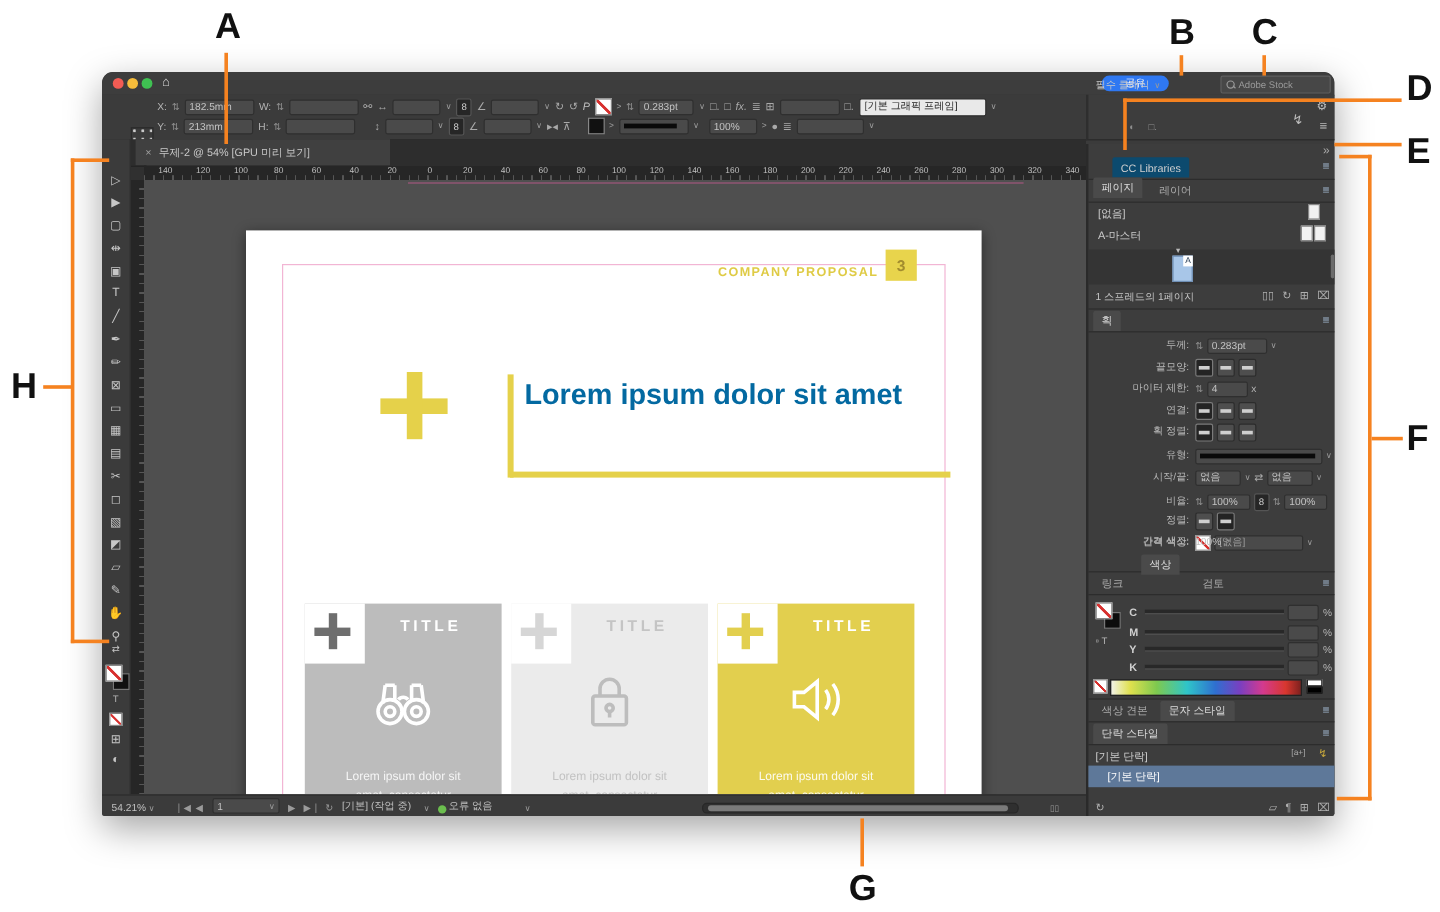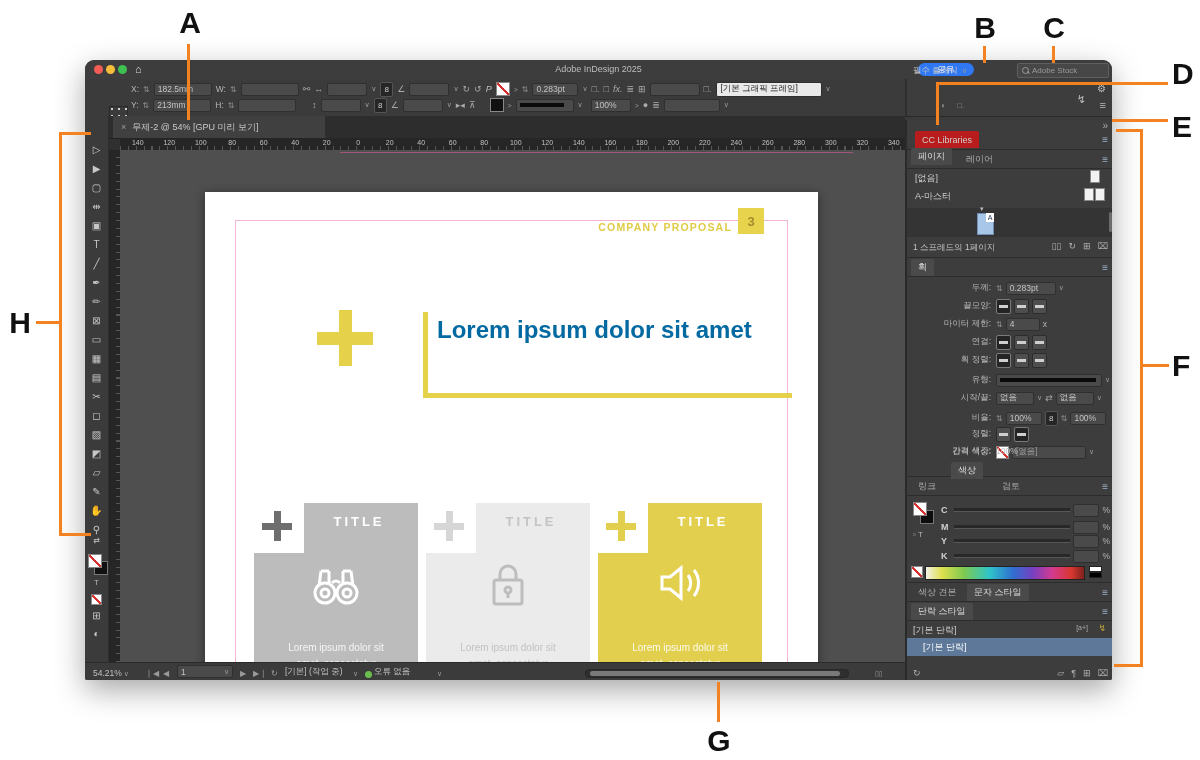--- a/index.html
+++ b/index.html
@@ -113,21 +113,20 @@
 </head>
 <body>
 
 <div class="win">
 
   <div class="titlebar">
     <span class="light" style="left:9px;background:#f25c54"></span>
     <span class="light" style="left:21px;background:#f6bd3b"></span>
     <span class="light" style="left:33px;background:#3fc152"></span>
     <span class="abs" style="left:50px;top:3px;font-size:11px;color:#d0d0d0">⌂</span>
-    <div class="abs" style="left:0;right:0;top:4px;text-align:center;font-size:9px;color:#bdbdbd">Adobe InDesign 2025</div>
     <div class="share-btn">공유</div>
     <div class="abs" style="left:828px;top:5px;display:flex;gap:4px;align-items:center">
       <span style="font-size:8.5px;color:#c9c9c9">필수 클래식</span>
       <span class="dd">∨</span>
     </div>
     <div class="stock-box">
       <span class="searchglyph"></span>
       <span>Adobe Stock</span>
     </div>
   </div>
@@ -441,21 +440,21 @@
         <div class="ctext" style="color:rgba(255,255,255,.9)">
           <span>Lorem ipsum dolor sit</span><br><span>amet, consectetur</span>
         </div>
       </div>
     </div>
   </div>
 
   <div class="dock">
     <span class="abs" style="right:6px;top:0px;font-size:10px;color:#a9a9a9">»</span>
 
-    <div class="ptab" style="left:8px;top:11px;background:#b91c1c;color:#cfcfcf">CC Libraries</div>
+    <div class="ptab" style="left:20px;top:11px;background:#0c4a6e;color:#cfcfcf">CC Libraries</div>
     <span class="pmenu" style="top:14px">≡</span>
     <div class="sep" style="top:29px"></div>
 
     <div class="ptab" style="left:4px;top:28px">페이지</div>
     <div class="ptab dim" style="left:52px;top:31px">레이어</div>
     <span class="pmenu" style="top:34px">≡</span>
     <div class="sep" style="top:48px"></div>
     <div class="abs" style="left:8px;top:52px;color:#cccccc">[없음]</div>
     <div class="abs" style="right:14px;top:50px;width:10px;height:13px;background:#f2f2f2;border:1px solid #888"></div>
     <div class="abs" style="left:8px;top:70px;color:#cccccc">A-마스터</div>

